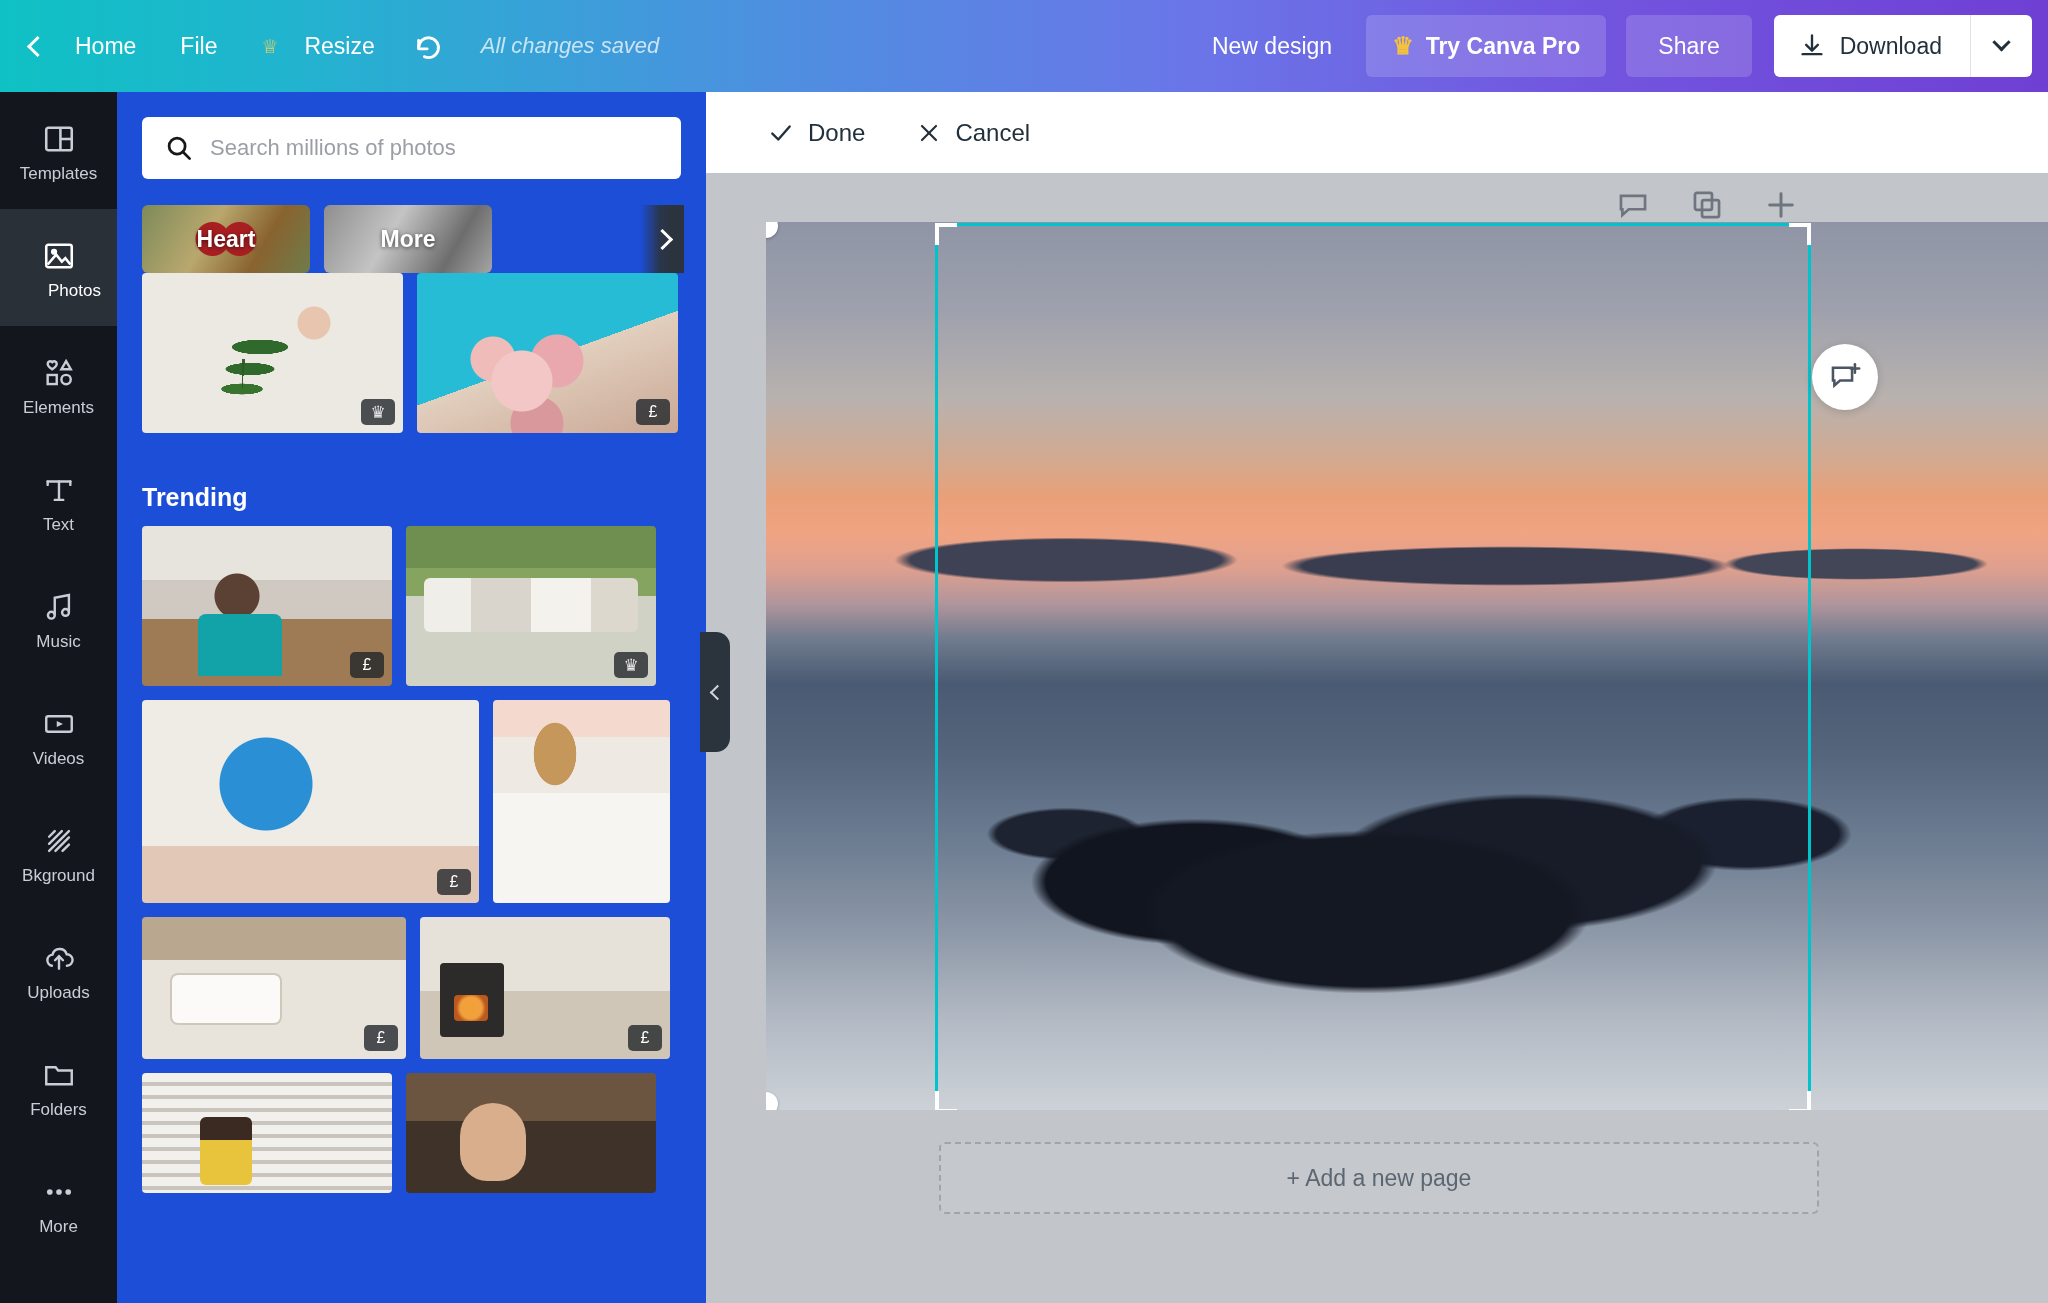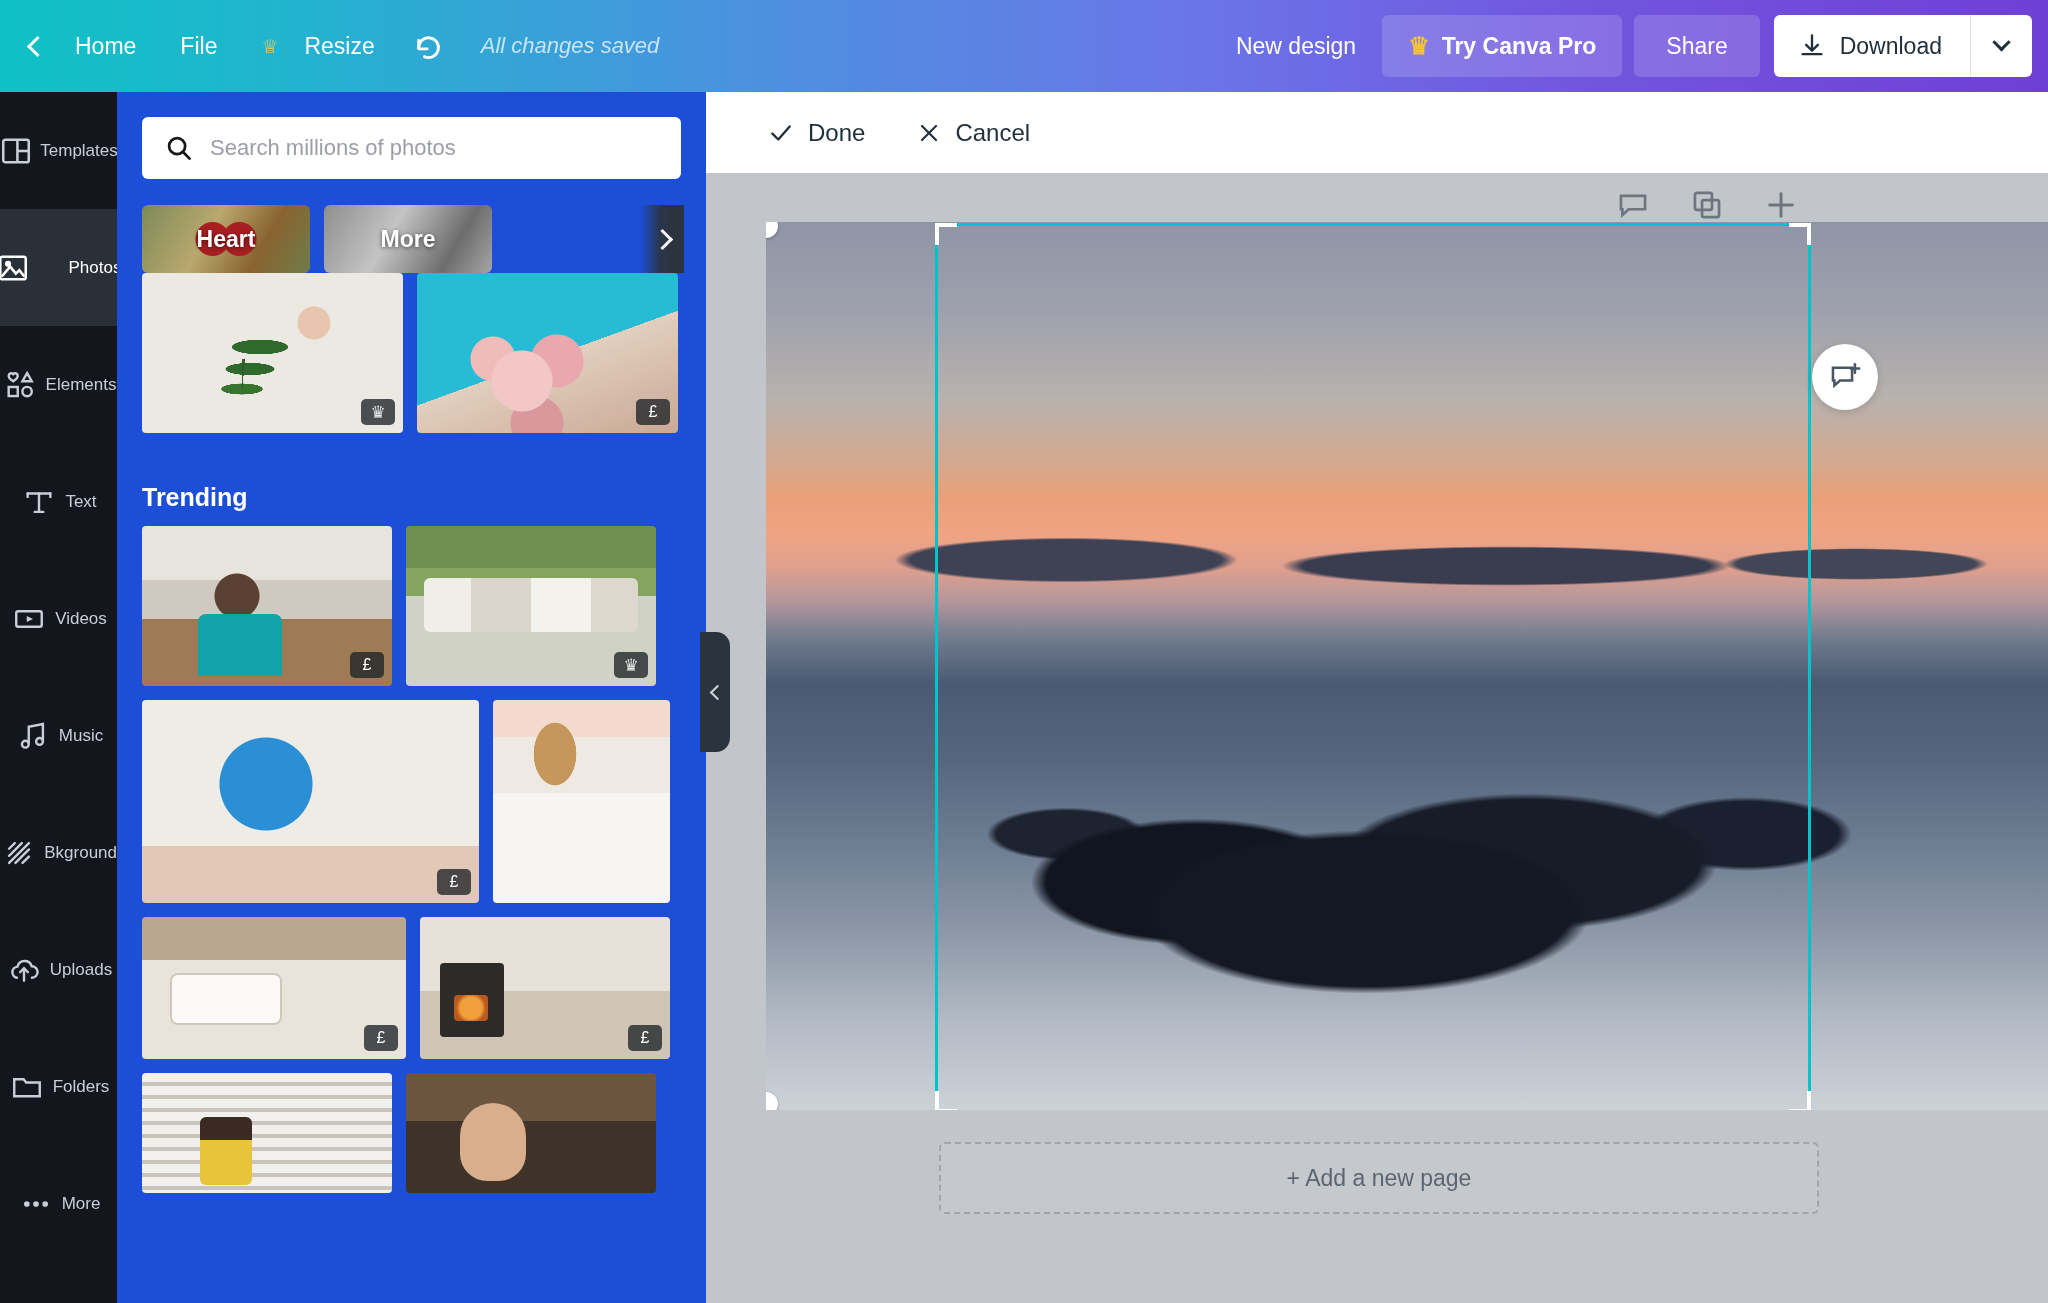--- a/index.html
+++ b/index.html
@@ -31,21 +31,21 @@
   }
   .crown-small { font-size:19px; line-height:1; color:#ffd25c; }
   .undo-btn {
     display:flex; align-items:center; justify-content:center;
     width:66px; height:100%; cursor:pointer;
   }
   .saved-text {
     color:rgba(255,255,255,.72); font-size:22px; font-style:italic;
     margin-left:18px; white-space:nowrap;
   }
-  .tb-right { margin-left:auto; display:flex; align-items:center; height:100%; padding-right:16px; gap:0; }
+  .tb-right { margin-left:auto; display:flex; align-items:center; height:100%; padding-right:16px; gap:8px; }
   .newdesign {
     color:#fff; font-size:23px; padding:0 26px; cursor:pointer; white-space:nowrap;
   }
   .pro-btn {
     display:flex; align-items:center; gap:12px;
     background:rgba(255,255,255,.16); border-radius:6px;
     color:#fff; font-size:23px; font-weight:700;
     height:62px; padding:0 26px; margin-right:2px; cursor:pointer; white-space:nowrap;
   }
   .pro-btn .crown { font-size:24px; color:#f5c33b; }
@@ -71,21 +71,21 @@
     transform:rotate(45deg) translate(-3px,-3px);
   }
 
   
   .rail {
     position:absolute; left:0; top:92px; width:117px; height:1211px;
     background:#13171d; z-index:30; overflow:hidden;
   }
   .rail-item {
     width:117px; height:117px;
-    display:flex; align-items:center; justify-content:center;
+    display:flex; flex-direction:column; align-items:center; justify-content:center;
     gap:7px; cursor:pointer;
   }
   .rail-item.active { background:#2a3038; }
   .rail-label { color:#c9ced6; font-size:17px; line-height:1; white-space:nowrap; }
   .rail-item.active .rail-label { color:#fff; font-weight:400;margin-left:32px; }
   .rail-ico { width:38px; height:38px; display:flex; align-items:center; justify-content:center; }
   .rail-ico svg { display:block; }
 
   
   .panel {
@@ -462,36 +462,36 @@
             <path d="M12 6 L12 19"></path>
             <path d="M9 19 L15 19"></path>
         </svg>
       </span>
       <span class="rail-label">Text</span>
     </div>
 
     <div class="rail-item">
       <span class="rail-ico">
         <svg width="34" height="34" viewBox="0 0 24 24" fill="none" stroke="#c9ced6" stroke-width="1.7">
-          <rect x="3" y="6.5" width="18" height="11" rx="1.4"></rect>
-          <path d="M10.4 9.8 L14.8 12 L10.4 14.2 Z" fill="#c9ced6" stroke="none"></path>
-        </svg>
-      </span>
-      <span class="rail-label">Videos</span>
-    </div>
-
-    <div class="rail-item">
-      <span class="rail-ico">
-        <svg width="34" height="34" viewBox="0 0 24 24" fill="none" stroke="#c9ced6" stroke-width="1.7">
           <path d="M9 17.5 L9 5.5 L19 3.5 L19 15.5"></path>
           <circle cx="6.6" cy="17.8" r="2.4"></circle>
             <circle cx="16.6" cy="15.8" r="2.4"></circle>
         </svg>
       </span>
       <span class="rail-label">Music</span>
+    </div>
+
+    <div class="rail-item">
+      <span class="rail-ico">
+        <svg width="34" height="34" viewBox="0 0 24 24" fill="none" stroke="#c9ced6" stroke-width="1.7">
+          <rect x="3" y="6.5" width="18" height="11" rx="1.4"></rect>
+          <path d="M10.4 9.8 L14.8 12 L10.4 14.2 Z" fill="#c9ced6" stroke="none"></path>
+        </svg>
+      </span>
+      <span class="rail-label">Videos</span>
     </div>
 
     <div class="rail-item">
       <span class="rail-ico">
         <svg width="34" height="34" viewBox="0 0 24 24" fill="none" stroke="#c9ced6" stroke-width="1.7" stroke-linecap="round">
           <path d="M5 14 L14 5"></path>
             <path d="M5 19 L19 5"></path>
             <path d="M9.5 19 L19 9.5"></path>
             <path d="M14.5 19 L19 14.5"></path>
             <path d="M5 9 L9 5"></path>

